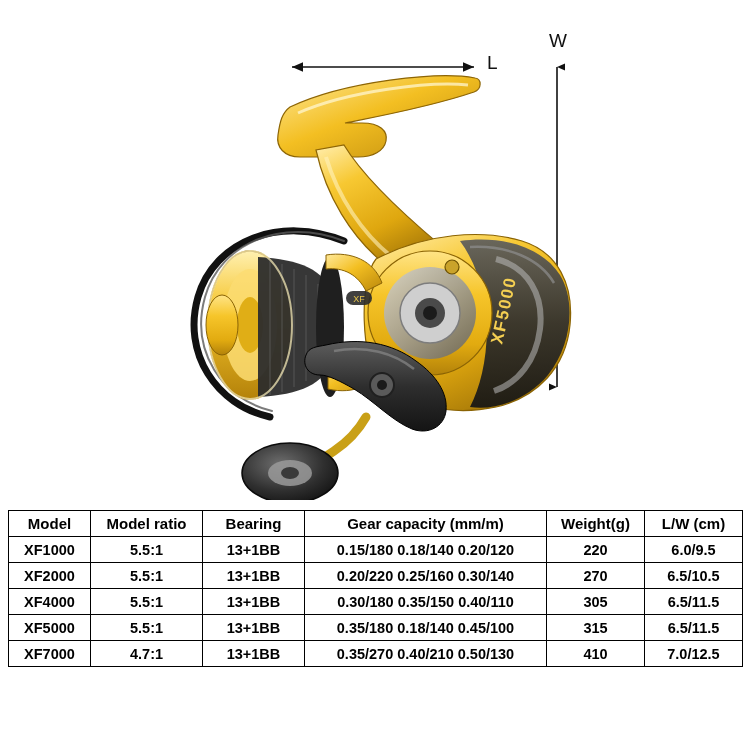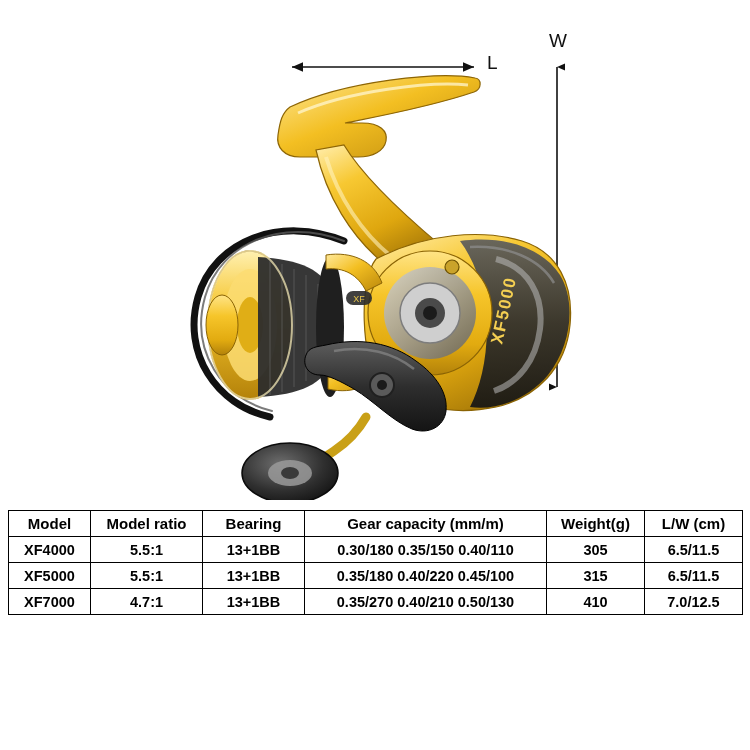--- a/index.html
+++ b/index.html
@@ -246,32 +246,48 @@
         <th>Model</th>
         <th>Model ratio</th>
         <th>Bearing</th>
         <th>Gear capacity (mm/m)</th>
         <th>Weight(g)</th>
         <th>L/W (cm)</th>
       </tr>
     </thead>
     <tbody>
       <tr>
+        <td>XF1000</td>
+        <td>5.5:1</td>
+        <td>13+1BB</td>
+        <td>0.15/180 0.18/140 0.20/120</td>
+        <td>220</td>
+        <td>6.0/9.5</td>
+      </tr>
+      <tr>
+        <td>XF2000</td>
+        <td>5.5:1</td>
+        <td>13+1BB</td>
+        <td>0.20/220 0.25/160 0.30/140</td>
+        <td>270</td>
+        <td>6.5/10.5</td>
+      </tr>
+      <tr>
         <td>XF4000</td>
         <td>5.5:1</td>
         <td>13+1BB</td>
         <td>0.30/180 0.35/150 0.40/110</td>
         <td>305</td>
         <td>6.5/11.5</td>
       </tr>
       <tr>
         <td>XF5000</td>
         <td>5.5:1</td>
         <td>13+1BB</td>
-        <td>0.35/180 0.40/220 0.45/100</td>
+        <td>0.35/180 0.18/140 0.45/100</td>
         <td>315</td>
         <td>6.5/11.5</td>
       </tr>
       <tr>
         <td>XF7000</td>
         <td>4.7:1</td>
         <td>13+1BB</td>
         <td>0.35/270 0.40/210 0.50/130</td>
         <td>410</td>
         <td>7.0/12.5</td>

